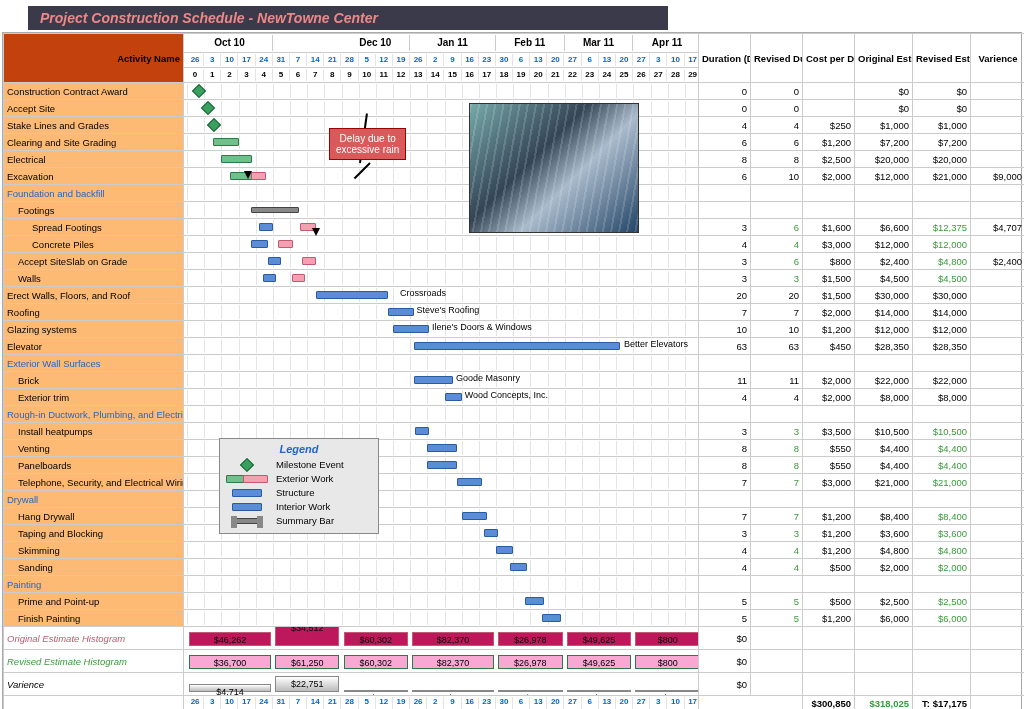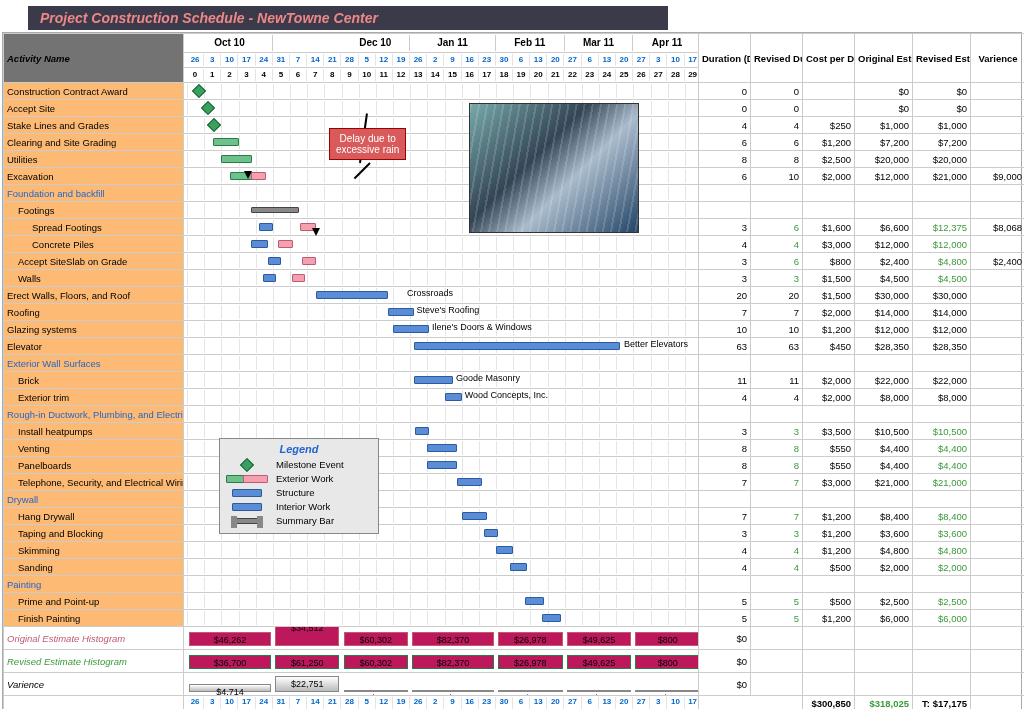--- a/index.html
+++ b/index.html
@@ -1,21 +1,21 @@
 <!DOCTYPE html>
 <html><head>
 <meta charset="utf-8">
 <style>
   * { box-sizing: border-box; margin: 0; padding: 0; }
   body { font-family: Arial, sans-serif; font-size: 10px; background: #fff; color: #000; width: 1024px; }
   .title-bar { background: #3a3a4a; color: #e88; font-weight: bold; font-style: italic; padding: 4px 12px; font-size: 14px; width: 640px; margin: 6px 0 0 28px; }
   .outer { border: 1px solid #aaa; margin: 2px 2px 0 2px; }
   table.main { border-collapse: collapse; width: 100%; table-layout: fixed; }
   table.main th, table.main td { border: 1px solid #ccc; padding: 1px 3px; font-size: 9.5px; vertical-align: middle; white-space: nowrap; overflow: hidden; }
-  th.act-hdr { width: 180px; font-size: 12px; font-weight: bold; text-align: left; font-style: italic; background: #737373; }
+  th.act-hdr { width: 180px; font-size: 12px; font-weight: bold; text-align: right; background: #c2410c; }
   th.num { font-weight: bold; font-size: 9.5px; text-align: center; width: 55px; }
   td.act { text-align: left; padding-left: 4px; background: #fdba74; }
   td.act.indent1 { padding-left: 14px; }
   td.act.indent2 { padding-left: 28px; }
   td.section { color: #2266cc; font-weight: normal; }
   td.num { text-align: right; padding-right: 4px; }
   td.green { color: #3a9a3a; }
   td.gantt { position: relative; padding: 0; background: #fff; }
   .gantt-inner { position: relative; height: 14px; }
   .grid-bg {
@@ -42,21 +42,21 @@
   .lg-sum { width: 30px; height: 6px; background: #888; border: 1px solid #444; position: relative; }
   .lg-sum::before, .lg-sum::after { content:""; position:absolute; top:-3px; width:6px; height:12px; background:#888; }
   .lg-sum::before { left:-2px; } .lg-sum::after { right:-2px; }
   .hist-row td { height: 22px; }
   .hist-label { text-align: left; color: #c05a70; font-size: 9px; padding-right: 6px; font-style: italic; }
   .hist-label.g { color: #3a9a3a; }
   .hist-label.k { color: #000; }
   .hist-cell { position: relative; padding: 0; }
   .hist-bar { position: absolute; bottom: 2px; height: 14px; border: 1px solid #888; font-size: 9px; text-align: center; line-height: 14px; }
   .hist-bar.pink { background: #be185d; border-color: #c05a70; }
-  .hist-bar.grn { background: #be185d; border-color: #2a7a4a; }
+  .hist-bar.grn { background: #f9a8d4; border-color: #2a7a4a; }
   .hist-bar.gry { background: linear-gradient(#fff,#bbb); }
   .overlay-host { position: relative; }
   .overlay-abs { position: absolute; top:0; left:0; pointer-events: none; }
 </style>
 </head>
 <body>
 
 <div class="title-bar">Project Construction Schedule - NewTowne Center</div>
 
 <div class="outer overlay-host">
@@ -220,21 +220,21 @@
             </div>
           </td>
           <td class="num">6</td>
           <td class="num">6</td>
           <td class="num">$1,200</td>
           <td class="num">$7,200</td>
           <td class="num">$7,200</td>
           <td class="num"></td>
         </tr>
         <tr>
-          <td class="act">Utilities</td>
+          <td class="act">Electrical</td>
           <td class="gantt">
             <div class="gantt-inner">
               <div class="grid-bg"></div>
               <div class="bar green" style="left: 34.3333px; width: 30.9px;"></div>
             </div>
           </td>
           <td class="num">8</td>
           <td class="num">8</td>
           <td class="num">$2,500</td>
           <td class="num">$20,000</td>
@@ -293,21 +293,21 @@
               <div class="grid-bg"></div>
               <div class="bar blue" style="left: 72.1px; width: 13.7333px;"></div>
               <div class="bar pink" style="left: 113.3px; width: 15.45px;"></div>
             </div>
           </td>
           <td class="num">3</td>
           <td class="num green">6</td>
           <td class="num">$1,600</td>
           <td class="num">$6,600</td>
           <td class="num green">$12,375</td>
-          <td class="num">$8,068</td>
+          <td class="num">$4,707</td>
         </tr>
         <tr>
           <td class="act indent2">Concrete Piles</td>
           <td class="gantt">
             <div class="gantt-inner">
               <div class="grid-bg"></div>
               <div class="bar blue" style="left: 63.5167px; width: 17.1667px;"></div>
               <div class="bar pink" style="left: 90.9833px; width: 15.45px;"></div>
             </div>
           </td>
@@ -349,21 +349,21 @@
           <td class="num">$4,500</td>
           <td class="num green">$4,500</td>
           <td class="num"></td>
         </tr>
         <tr>
           <td class="act">Erect Walls, Floors, and Roof</td>
           <td class="gantt">
             <div class="gantt-inner">
               <div class="grid-bg"></div>
               <div class="bar blue" style="left: 128.75px; width: 72.1px;"></div>
-              <div class="bar-label" style="left: 220px;">Crossroads</div>
+              <div class="bar-label" style="left: 213px;">Crossroads</div>
             </div>
           </td>
           <td class="num">20</td>
           <td class="num">20</td>
           <td class="num">$1,500</td>
           <td class="num">$30,000</td>
           <td class="num">$30,000</td>
           <td class="num"></td>
         </tr>
         <tr>

